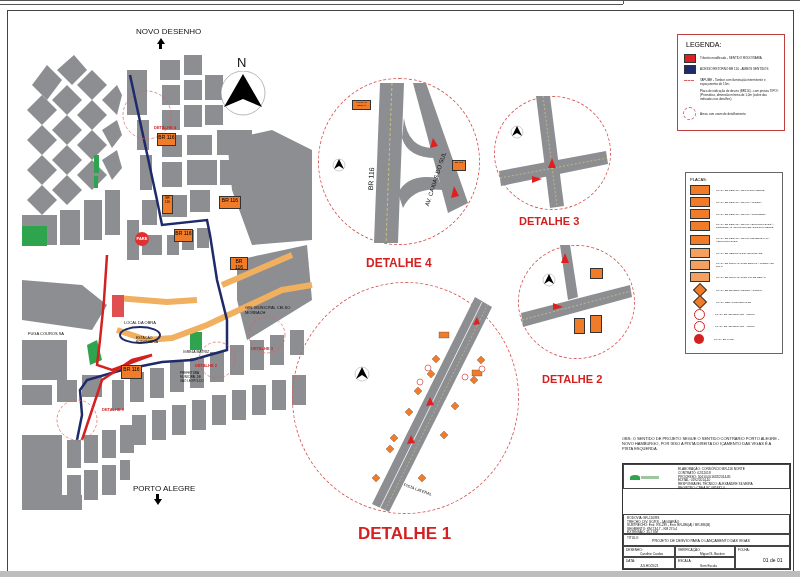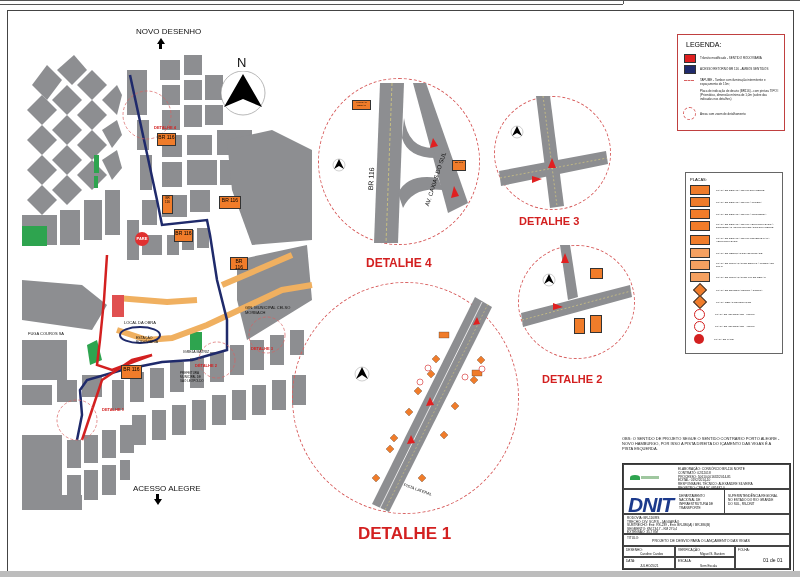--- a/index.html
+++ b/index.html
@@ -155,21 +155,21 @@
     <circle cx="55" cy="380" r="20"></circle>
     <circle cx="195" cy="320" r="18"></circle>
     <circle cx="245" cy="295" r="18"></circle>
   </g>
 </svg>
 
 <div class="label" style="left:136px;top:27px;font-size:8px;">NOVO DESENHO</div>
 <div style="position:absolute;left:157px;top:38px;width:0;height:0;border-left:4px solid transparent;border-right:4px solid transparent;border-bottom:6px solid #000;"></div>
 <div style="position:absolute;left:159px;top:44px;width:3px;height:5px;background:#000;"></div>
 
-<div class="label" style="left:133px;top:484px;font-size:8px;">ACESSO ALEGRE</div>
+<div class="label" style="left:133px;top:484px;font-size:8px;">PORTO ALEGRE</div>
 <div style="position:absolute;left:156px;top:494px;width:3px;height:5px;background:#000;"></div>
 <div style="position:absolute;left:154px;top:499px;width:0;height:0;border-left:4px solid transparent;border-right:4px solid transparent;border-top:6px solid #000;"></div>
 
 <div style="position:absolute;left:218px;top:55px;width:50px;height:60px;">
   <div class="label" style="left:19px;top:0;font-size:13px;">N</div>
   <svg width="50" height="50" style="position:absolute;left:0;top:16px;">
     <circle cx="25" cy="22" r="22" fill="#fff" stroke="#888" stroke-width="0.6"></circle>
     <polygon points="25,3 6,36 25,28 44,36" fill="#000"></polygon>
   </svg>
 </div>
@@ -363,26 +363,20 @@
     </div>
     <div style="position:absolute;left:54px;top:3px;line-height:3.8px;">
       <div>ELABORAÇÃO: CONSÓRCIO BR-116 NORTE</div>
       <div>CONTRATO: 02/12018</div>
       <div>PROCESSO: 50610.001632/2014-81</div>
       <div>EDITAL: 0192/2014-10</div>
       <div>RESPONSÁVEL TÉCNICO: ALEXANDRE SILVEIRA</div>
       <div>REGISTRO: CREA SC 085482-0</div>
     </div>
   </div>
-  <div class="tb-cell" style="left:0;top:25px;width:167px;height:25px;">
-    <div class="dnit">DNIT</div>
-    <div style="position:absolute;left:55px;top:4px;width:40px;line-height:4px;">DEPARTAMENTO NACIONAL DE INFRAESTRUTURA DE TRANSPORTE</div>
-    <div style="position:absolute;left:100px;top:0;width:1px;height:25px;background:#444;"></div>
-    <div style="position:absolute;left:104px;top:4px;width:50px;line-height:4px;">SUPERINTENDÊNCIA REGIONAL NO ESTADO DO RIO GRANDE DO SUL, RS-DNIT</div>
-  </div>
   <div class="tb-cell" style="left:0;top:50px;width:167px;height:20px;">
     <div style="position:absolute;left:3px;top:2px;line-height:3.6px;">
       <div>RODOVIA: BR-116/RS</div>
       <div>TRECHO: DIV. SC/RS - JAGUARÃO</div>
       <div>SUBTRECHO: Entr. RS-239 - Entr. BR-386(A) / BR-386(B)</div>
       <div>SEGMENTO: KM 234,7 - KM 270,4</div>
       <div>EXTENSÃO: 35,7 KM</div>
     </div>
   </div>
   <div class="tb-cell" style="left:0;top:70px;width:167px;height:12px;">

